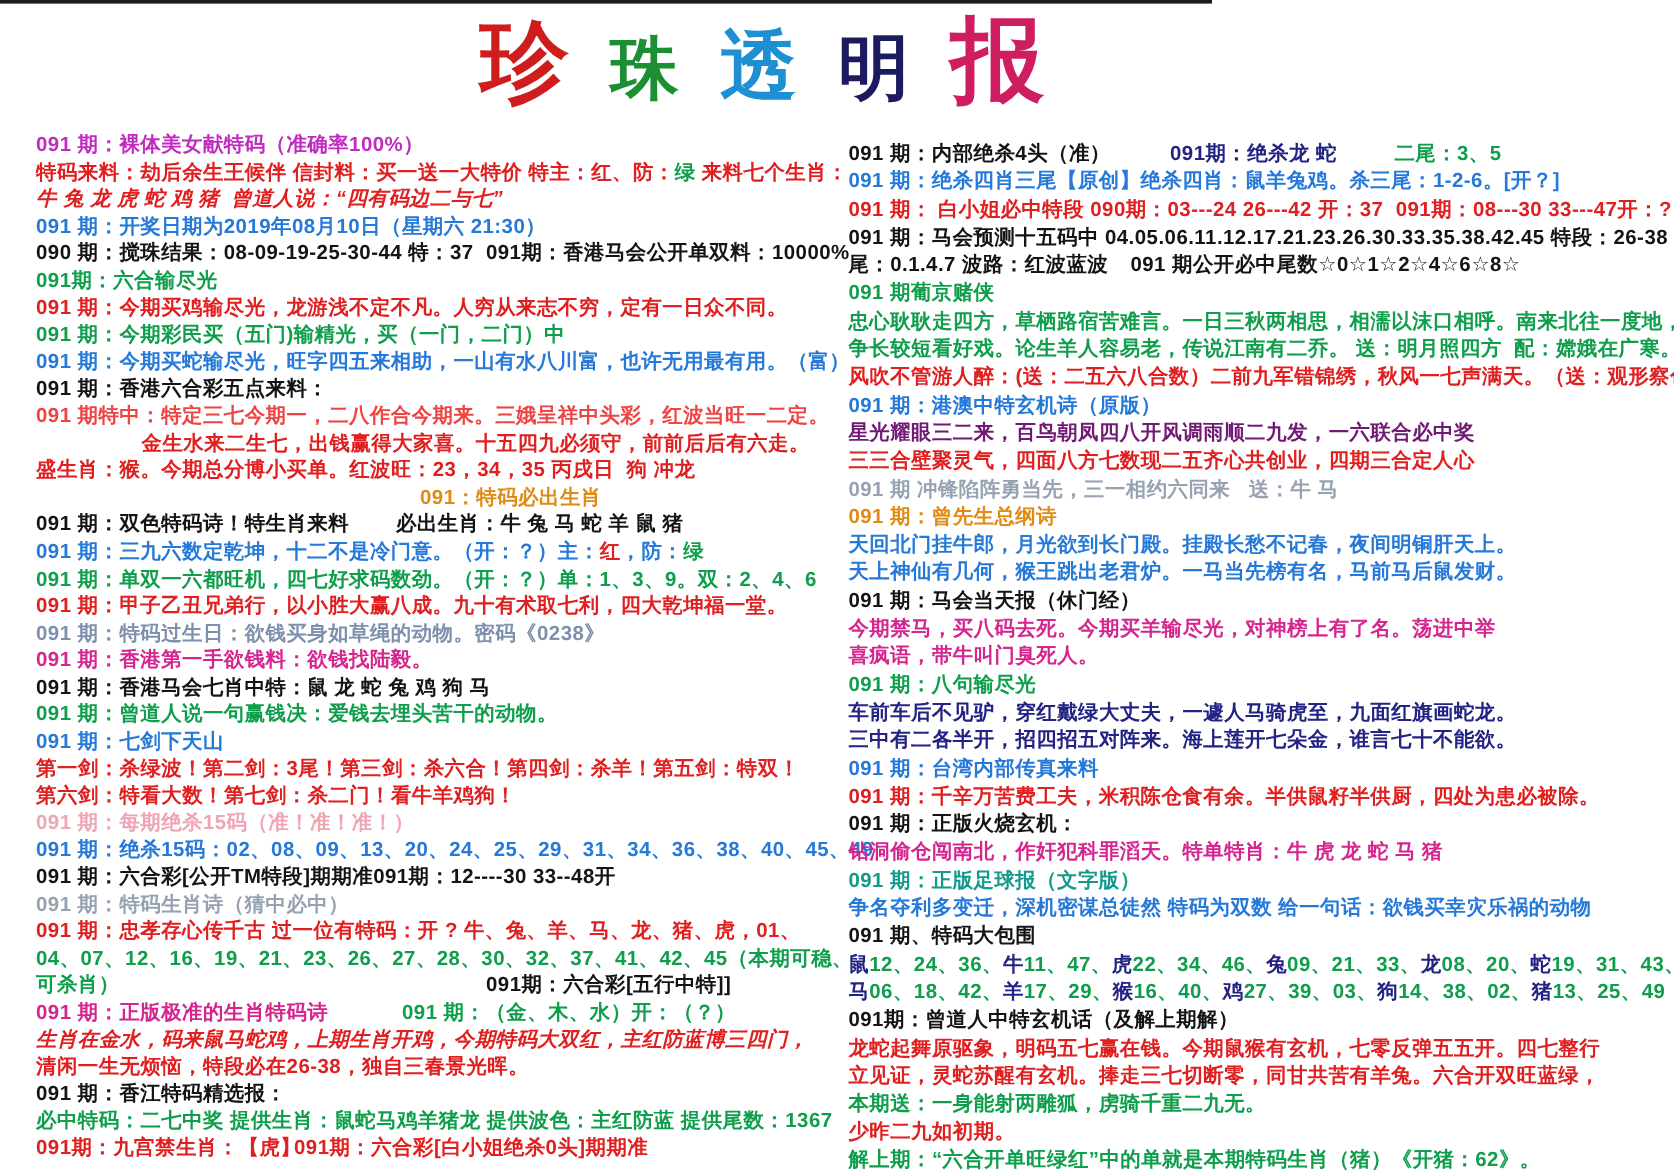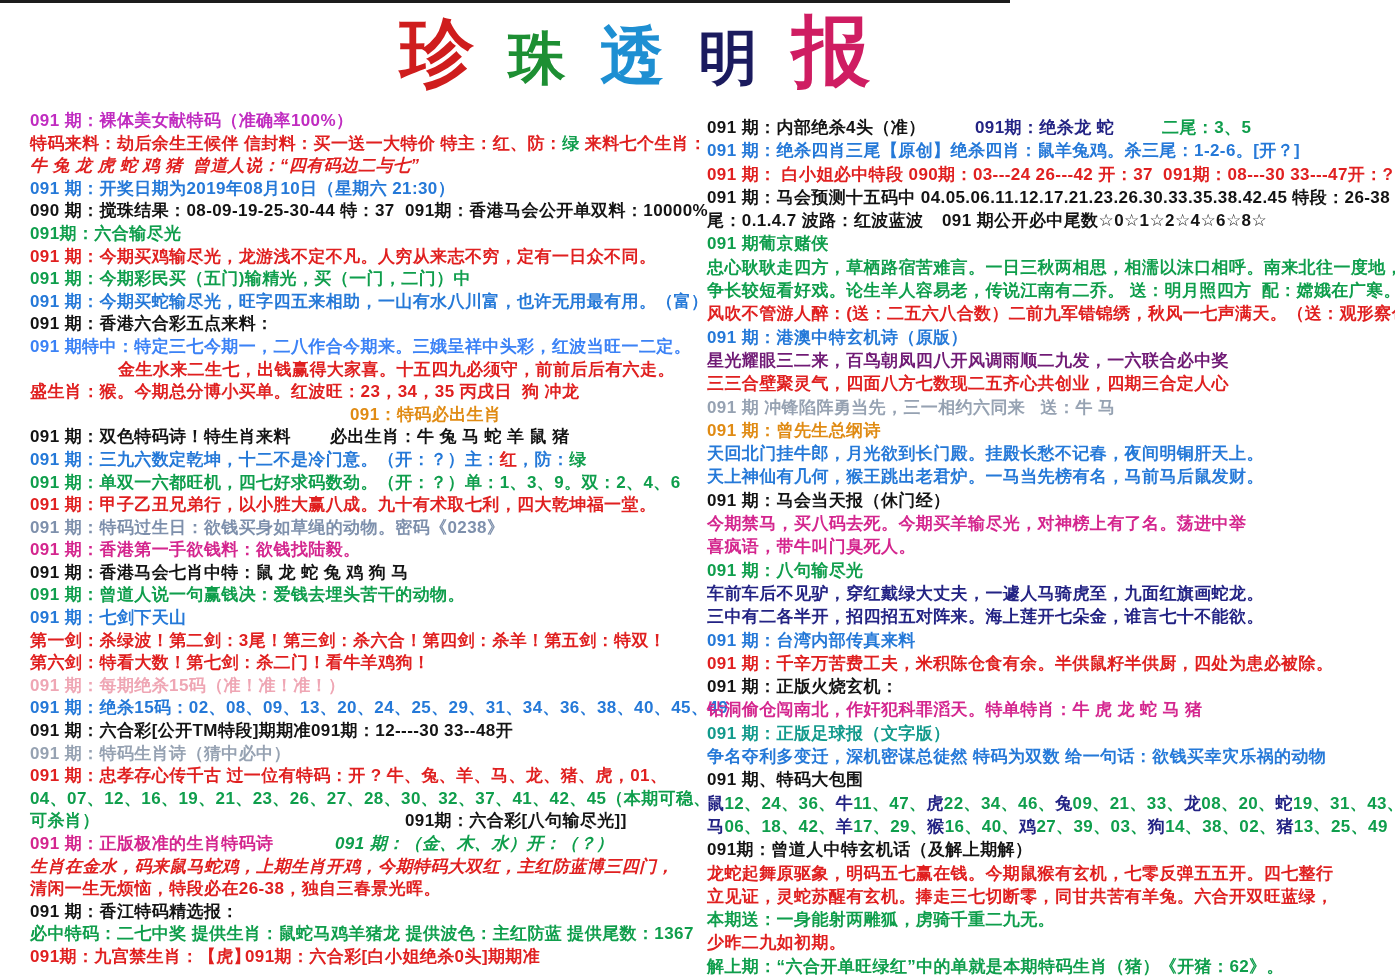--- a/index.html
+++ b/index.html
@@ -36,43 +36,43 @@
     <div class="line"><span style="color: rgb(192, 44, 192);">091 期：裸体美女献特码（准确率100%）</span></div>
     <div class="line"><span style="color: rgb(224, 32, 32);">特码来料：劫后余生王候伴 信封料：买一送一大特价 特主：红、防：</span><span style="color: rgb(15, 158, 76);">绿</span><span style="color: rgb(224, 32, 32);"> 来料七个生肖：</span></div>
     <div class="line"><span style="color: rgb(224, 32, 32); font-style: italic;">牛 兔 龙 虎 蛇 鸡 猪  曾道人说：“四有码边二与七”</span></div>
     <div class="line"><span style="color: rgb(37, 121, 216);">091 期：开奖日期为2019年08月10日（星期六 21:30）</span></div>
     <div class="line"><span style="color: rgb(20, 20, 20);">090 期：搅珠结果：08-09-19-25-30-44 特：37  091期：香港马会公开单双料：10000%</span></div>
     <div class="line"><span style="color: rgb(15, 158, 76);">091期：六合输尽光</span></div>
     <div class="line"><span style="color: rgb(224, 32, 32);">091 期：今期买鸡输尽光，龙游浅不定不凡。人穷从来志不穷，定有一日众不同。</span></div>
     <div class="line"><span style="color: rgb(15, 158, 76);">091 期：今期彩民买（五门)输精光，买（一门，二门）中</span></div>
     <div class="line"><span style="color: rgb(37, 121, 216);">091 期：今期买蛇输尽光，旺字四五来相助，一山有水八川富，也许无用最有用。（富）</span></div>
     <div class="line"><span style="color: rgb(20, 20, 20);">091 期：香港六合彩五点来料：</span></div>
-    <div class="line"><span style="color: #3b82f6;">091 期特中：特定三七今期一，二八作合今期来。三娥呈祥中头彩，红波当旺一二定。</span></div>
+    <div class="line"><span style="color: #ef4444;">091 期特中：特定三七今期一，二八作合今期来。三娥呈祥中头彩，红波当旺一二定。</span></div>
     <div class="line"><span class="seg-abs" style="color: rgb(224, 32, 32); left: 88px;">金生水来二生七，出钱赢得大家喜。十五四九必须守，前前后后有六走。</span></div>
     <div class="line"><span style="color: rgb(224, 32, 32);">盛生肖：猴。今期总分博小买单。红波旺：23，34，35 丙戌日  狗 冲龙</span></div>
     <div class="line"><span class="seg-abs" style="color: rgb(224, 139, 20); left: 320px;">091：特码必出生肖</span></div>
     <div class="line"><span style="color: rgb(20, 20, 20);">091 期：双色特码诗！特生肖来料</span><span class="seg-abs" style="color: rgb(20, 20, 20); left: 300px;">必出生肖：牛 兔 马 蛇 羊 鼠 猪</span></div>
     <div class="line"><span style="color: rgb(37, 121, 216);">091 期：三九六数定乾坤，十二不是冷门意。（开：？）主：</span><span style="color: rgb(224, 32, 32);">红</span><span style="color: rgb(37, 121, 216);">，防：</span><span style="color: rgb(15, 158, 76);">绿</span></div>
     <div class="line"><span style="color: rgb(15, 158, 76);">091 期：单双一六都旺机，四七好求码数劲。（开：？）单：1、3、9。双：2、4、6</span></div>
     <div class="line"><span style="color: rgb(224, 32, 32);">091 期：甲子乙丑兄弟行，以小胜大赢八成。九十有术取七利，四大乾坤福一堂。</span></div>
     <div class="line"><span style="color: rgb(126, 144, 172);">091 期：特码过生日：欲钱买身如草绳的动物。密码《0238》</span></div>
     <div class="line"><span style="color: rgb(212, 38, 142);">091 期：香港第一手欲钱料：欲钱找陆毅。</span></div>
     <div class="line"><span style="color: rgb(20, 20, 20);">091 期：香港马会七肖中特：鼠 龙 蛇 兔 鸡 狗 马</span></div>
     <div class="line"><span style="color: rgb(15, 158, 76);">091 期：曾道人说一句赢钱决：爱钱去埋头苦干的动物。</span></div>
     <div class="line"><span style="color: rgb(37, 121, 216);">091 期：七剑下天山</span></div>
     <div class="line"><span style="color: rgb(224, 32, 32);">第一剑：杀绿波！第二剑：3尾！第三剑：杀六合！第四剑：杀羊！第五剑：特双！</span></div>
     <div class="line"><span style="color: rgb(224, 32, 32);">第六剑：特看大数！第七剑：杀二门！看牛羊鸡狗！</span></div>
     <div class="line"><span style="color: rgb(239, 166, 180);">091 期：每期绝杀15码（准！准！准！）</span></div>
     <div class="line"><span style="color: rgb(37, 121, 216);">091 期：绝杀15码：02、08、09、13、20、24、25、29、31、34、36、38、40、45、49</span></div>
     <div class="line"><span style="color: rgb(20, 20, 20);">091 期：六合彩[公开TM特段]期期准091期：12----30 33--48开</span></div>
     <div class="line"><span style="color: rgb(150, 162, 178);">091 期：特码生肖诗（猜中必中）</span></div>
     <div class="line"><span style="color: rgb(224, 32, 32);">091 期：忠孝存心传千古 过一位有特码：开 ? 牛、兔、羊、马、龙、猪、虎，01、</span></div>
     <div class="line"><span style="color: rgb(15, 158, 76);">04、07、12、16、19、21、23、26、27、28、30、32、37、41、42、45（本期可稳、</span></div>
-    <div class="line"><span style="color: rgb(15, 158, 76);">可杀肖）</span><span class="seg-abs" style="color: rgb(20, 20, 20); left: 375px;">091期：六合彩[八句输尽光]]</span></div>
-    <div class="line"><span style="color: rgb(212, 38, 142);">091 期：正版极准的生肖特码诗</span><span class="seg-abs" style="color: rgb(15, 158, 76); left: 305px; font-style: italic;">091 期：（金、木、水）开：（？）</span></div>
+    <div class="line"><span style="color: rgb(15, 158, 76);">可杀肖）</span><span class="seg-abs" style="color: rgb(20, 20, 20); left: 375px;">091期：六合彩[五行中特]]</span></div>
+    <div class="line"><span style="color: rgb(212, 38, 142);">091 期：正版极准的生肖特码诗</span><span class="seg-abs" style="color: rgb(15, 158, 76); left: 305px;">091 期：（金、木、水）开：（？）</span></div>
     <div class="line"><span style="color: rgb(224, 32, 32); font-style: italic;">生肖在金水，码来鼠马蛇鸡，上期生肖开鸡，今期特码大双红，主红防蓝博三四门，</span></div>
     <div class="line"><span style="color: rgb(224, 32, 32);">清闲一生无烦恼，特段必在26-38，独自三春景光晖。</span></div>
     <div class="line"><span style="color: rgb(20, 20, 20); margin-top: 44px;">091 期：香江特码精选报：</span></div>
     <div class="line"><span style="color: rgb(15, 158, 76);">必中特码：二七中奖 提供生肖：鼠蛇马鸡羊猪龙 提供波色：主红防蓝 提供尾数：1367</span></div>
     <div class="line"><span style="color: rgb(224, 32, 32);">091期：九宫禁生肖：【虎】</span><span class="seg-abs" style="color: rgb(224, 32, 32); left: 215px;">091期：六合彩[白小姐绝杀0头]期期准</span></div>
   </div>
 <div id="right-col" class="col">
     <div class="line"><span style="color: rgb(20, 20, 20);">091 期：内部绝杀4头（准）</span><span class="seg-abs" style="color: rgb(35, 35, 132); left: 268px;">091期：绝杀龙 蛇</span><span class="seg-abs" style="color: rgb(15, 158, 76); left: 455px;">二尾：3、5</span></div>
     <div class="line"><span style="color: rgb(37, 121, 216);">091 期：绝杀四肖三尾【原创】绝杀四肖：鼠羊兔鸡。杀三尾：1-2-6。[开？]</span></div>
     <div class="line"><span style="color: rgb(224, 32, 32);">091 期： 白小姐必中特段 090期：03---24 26---42 开：37  091期：08---30 33---47开：?</span></div>

